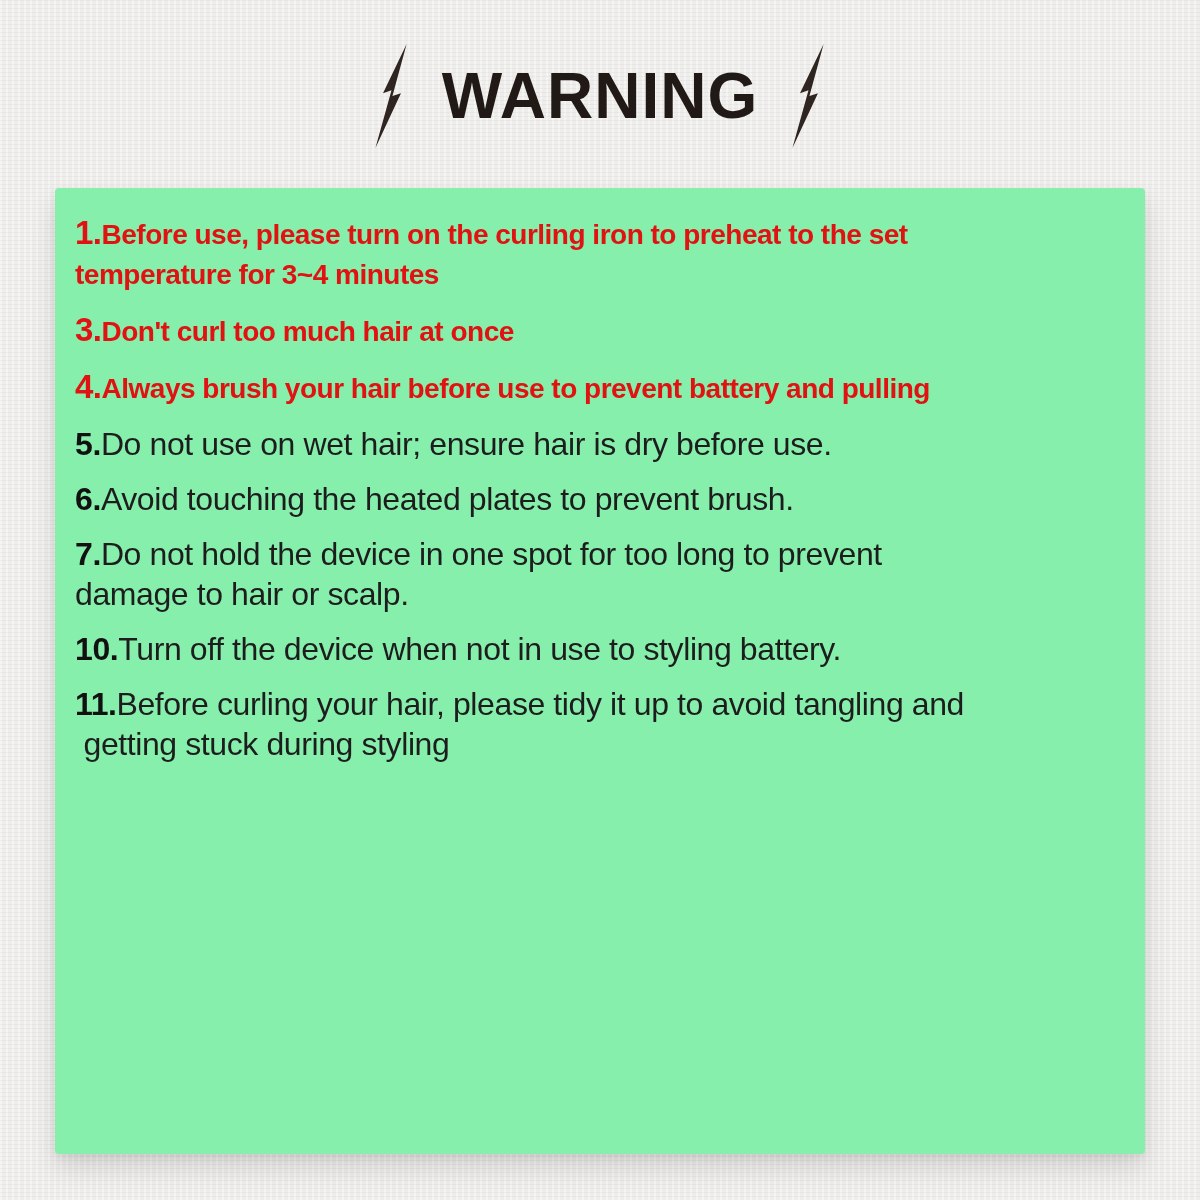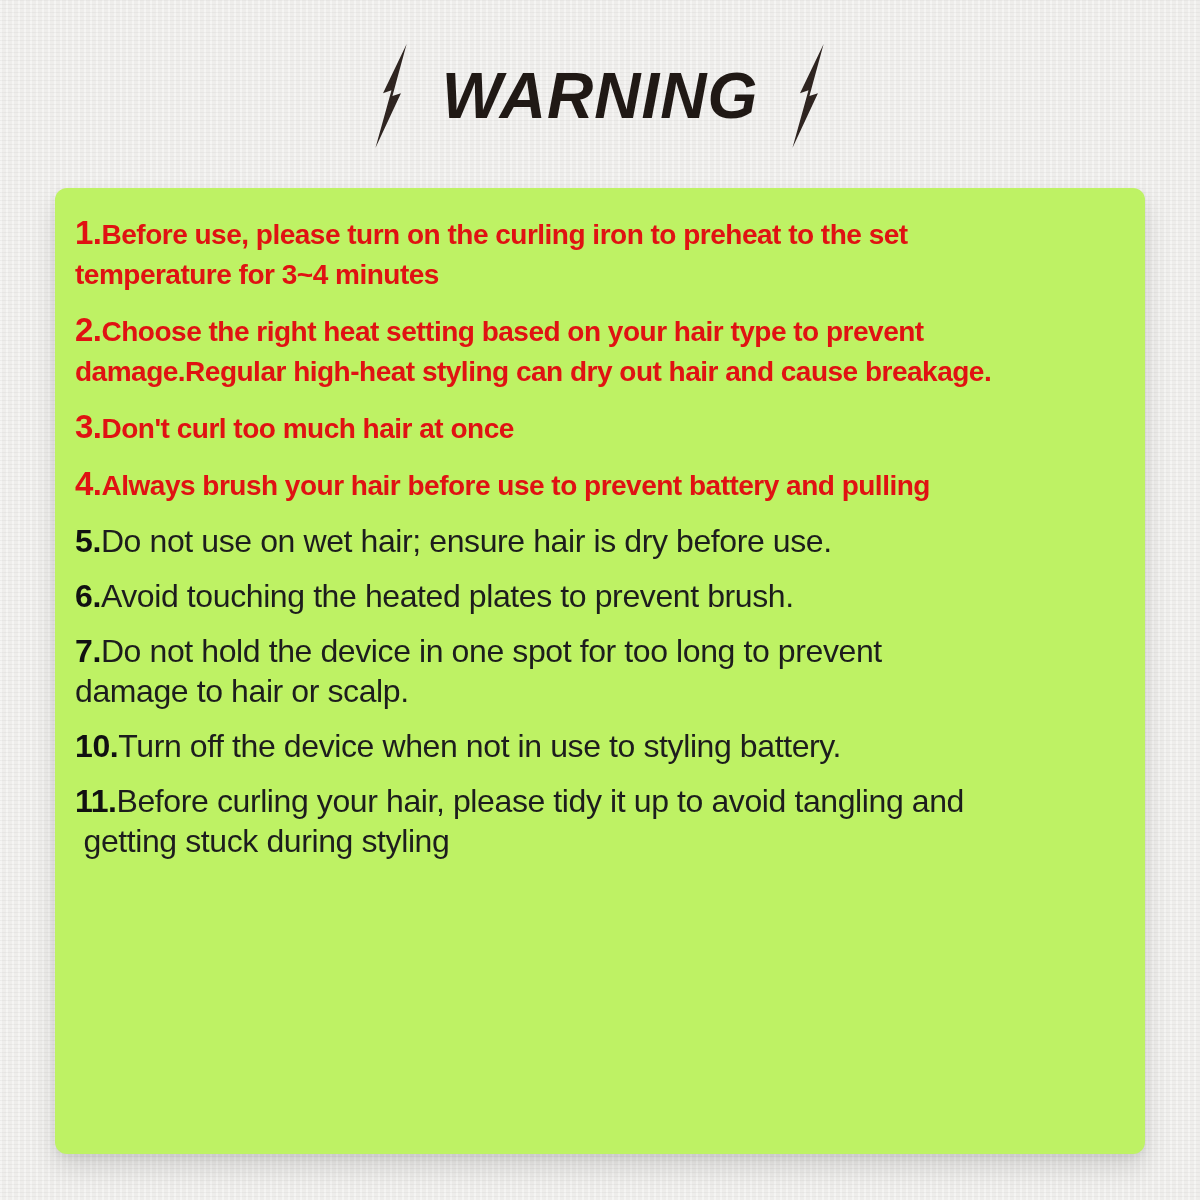--- a/index.html
+++ b/index.html
@@ -21,21 +21,20 @@
         rgba(0,0,0,0.008) 2px, rgba(0,0,0,0.008) 6px);
   }
 
   .header {
     padding-top: 40px;
     height: 112px;
     display: flex;
     align-items: center;
     justify-content: center;
     gap: 34px;
-    font-style: italic;
   }
   .title {
     font-size: 64px;
     font-weight: bold;
     letter-spacing: 1px;
     color: #201915;
   }
   .bolt {
     width: 33px;
     height: 104px;
@@ -43,22 +42,22 @@
   }
   .bolt polygon {
     fill: #2e2420;
   }
 
   .card {
     box-sizing: border-box;
     width: 1090px;
     height: 966px;
     margin: 36px auto 0 auto;
-    background: #bef264;
-    border-radius: 12px;
+    background: #86efac;
+    border-radius: 4px;
     padding: 25px 36px 0 20px;
     box-shadow: 0 14px 26px rgba(0,0,0,0.12), 0 3px 8px rgba(0,0,0,0.06);
   }
 
   .item {
     white-space: pre;
     margin-bottom: 15px;
   }
   .item .txt { white-space: pre; }
 
@@ -97,22 +96,20 @@
     <polygon points="33,0 8,52 17,49 0,110 27,52 18,55"></polygon>
   </svg>
 </div>
 
 <div class="card">
   <div>
 
     <div class="item red"><span class="num">1.</span><span class="txt">Before use, please turn on the curling iron to preheat to the set
 temperature for 3~4 minutes</span></div>
 
-    <div class="item red"><span class="num">2.</span><span class="txt">Choose the right heat setting based on your hair type to prevent
-damage.Regular high-heat styling can dry out hair and cause breakage.</span></div>
 
     <div class="item red"><span class="num">3.</span><span class="txt">Don't curl too much hair at once</span></div>
 
     <div class="item red"><span class="num">4.</span><span class="txt">Always brush your hair before use to prevent battery and pulling</span></div>
 
     <div class="item black"><span class="num">5.</span><span class="txt">Do not use on wet hair; ensure hair is dry before use.</span></div>
 
     <div class="item black"><span class="num">6.</span><span class="txt">Avoid touching the heated plates to prevent brush.</span></div>
 
     <div class="item black"><span class="num">7.</span><span class="txt">Do not hold the device in one spot for too long to prevent

